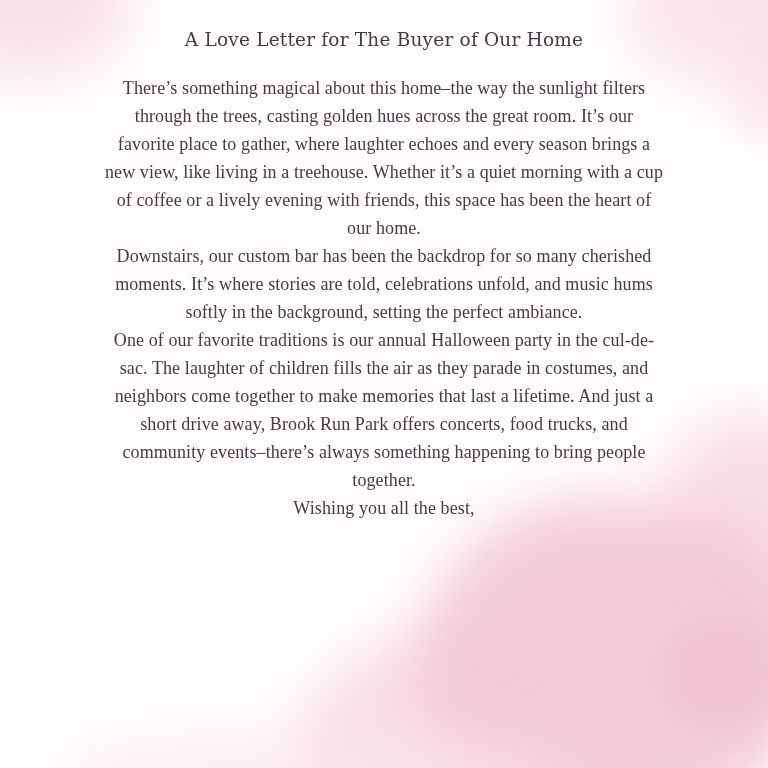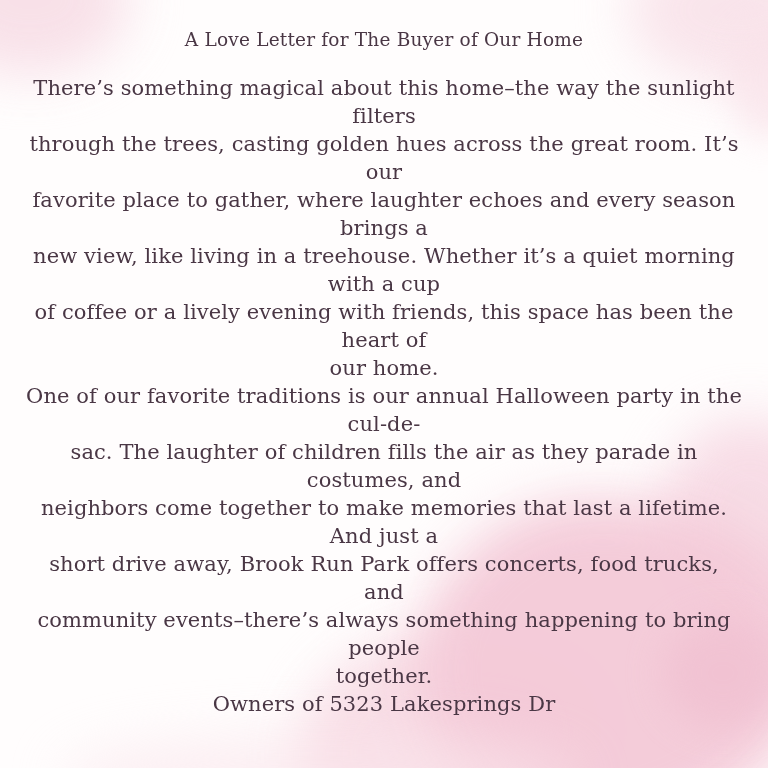--- a/index.html
+++ b/index.html
@@ -94,24 +94,25 @@
   }
   .letter h1 {
     margin: 0 0 20px;
     font-size: 18.5px;
     font-weight: normal;
     line-height: 28px;
     letter-spacing: 0.2px;
   }
   .letter p {
     margin: 0;
-    font-size: 21px;
+    font-size: 18px;
     line-height: 28px;
     white-space: pre-line;
     letter-spacing: 0.1px;
+    font-family: Liberation Serif, serif;
   }
 </style>
 </head>
 <body>
 
 <div class="canvas">
 
   <div class="wc" style="inset:0;">
     <div class="blob blob-tl"></div>
     <div class="blob blob-tr"></div>
@@ -124,22 +125,25 @@
   </div>
 
   <main class="letter">
     <h1>A Love Letter for The Buyer of Our Home</h1>
     <p>There’s something magical about this home–the way the sunlight filters
 through the trees, casting golden hues across the great room. It’s our
 favorite place to gather, where laughter echoes and every season brings a
 new view, like living in a treehouse. Whether it’s a quiet morning with a cup
 of coffee or a lively evening with friends, this space has been the heart of
 our home.</p>
+    <p>Downstairs, our custom bar has been the backdrop for so many cherished
+moments. It’s where stories are told, celebrations unfold, and music hums
+softly in the background, setting the perfect ambiance.</p>
     <p>One of our favorite traditions is our annual Halloween party in the cul-de-
 sac. The laughter of children fills the air as they parade in costumes, and
 neighbors come together to make memories that last a lifetime. And just a
 short drive away, Brook Run Park offers concerts, food trucks, and
 community events–there’s always something happening to bring people
 together.</p>
-    <p>Owners of 5323 Lakesprings Dr</p>
+    <p>Wishing you all the best,</p>
   </main>
 
 </div>
 
 </body></html>

